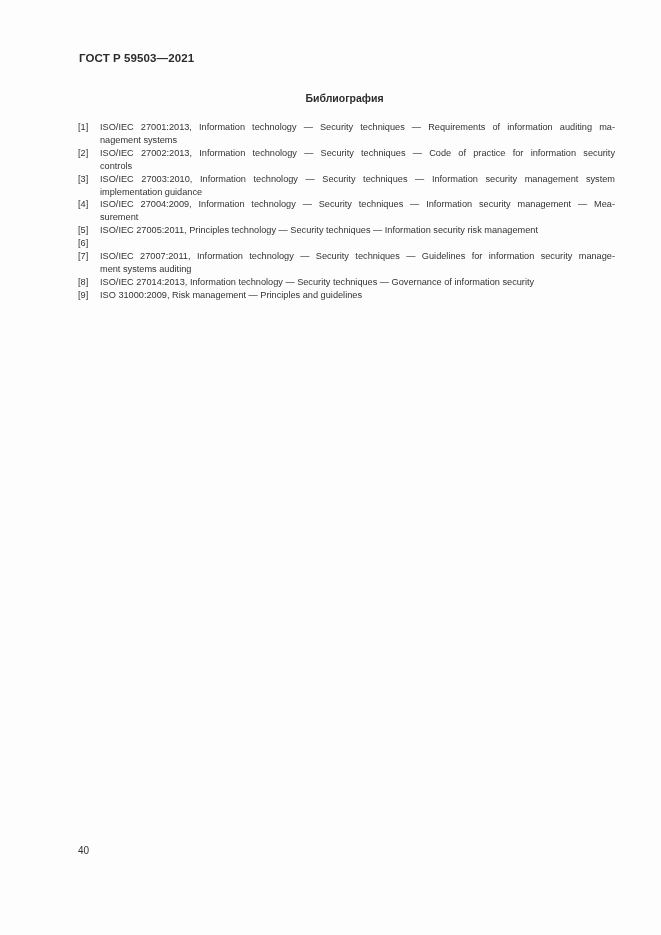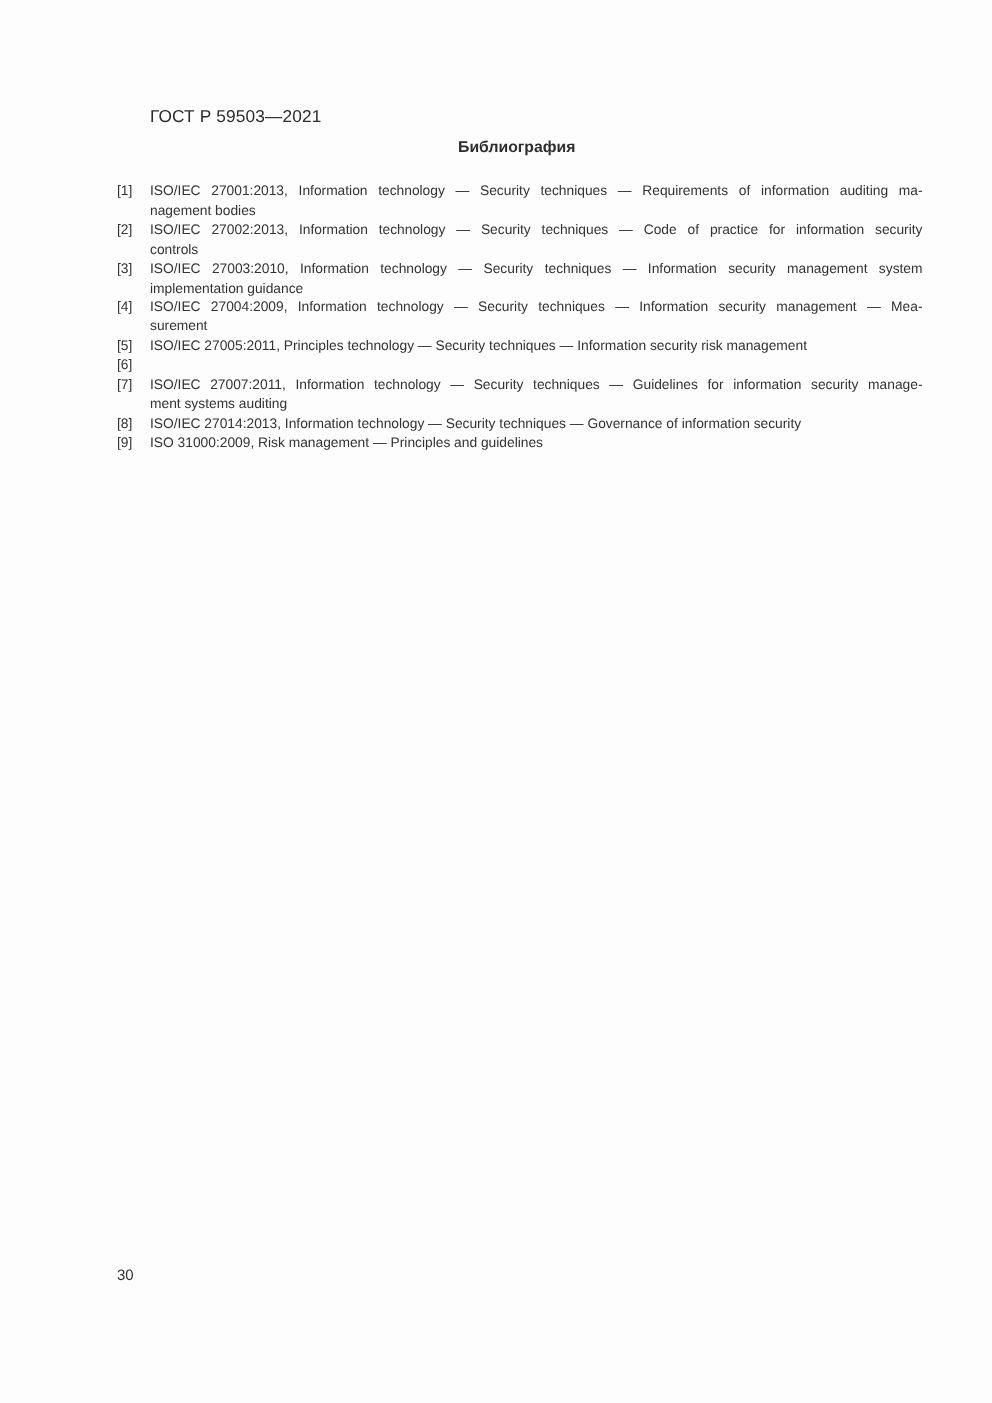--- a/index.html
+++ b/index.html
@@ -11,26 +11,25 @@
       width: 661px;
       height: 935px;
       position: relative;
       overflow: hidden;
       font-family: "Liberation Sans", sans-serif;
       color: #2a2a2a;
     }
     .header {
       position: absolute;
       left: 79px;
-      top: 72px;
+      top: 52px;
       font-size: 11.5px;
-      font-weight: normal;
+      font-weight: bold;
       color: #2b2b2b;
       letter-spacing: 0.1px;
-      margin-left: 21px;
     }
     .section-title {
       position: absolute;
       left: 0;
       width: 661px;
       top: 92px;
       text-align: center;
       font-size: 10.5px;
       font-weight: bold;
       color: #2e2e2e;
@@ -79,21 +78,21 @@
 
 <div class="header">ГОСТ Р 59503—2021</div>
 
 <div class="section-title">Библиография</div>
 
 <div class="biblio">
   <div class="entry">
     <span class="num">[1]</span>
     <span class="text">
       <span class="line">ISO/IEC 27001:2013, Information technology — Security techniques — Requirements of information auditing ma-</span>
-      <span class="line last">nagement bodies</span>
+      <span class="line last">nagement systems</span>
     </span>
   </div>
   <div class="entry">
     <span class="num">[2]</span>
     <span class="text">
       <span class="line">ISO/IEC 27002:2013, Information technology — Security techniques — Code of practice for information security</span>
       <span class="line last">controls</span>
     </span>
   </div>
   <div class="entry">
@@ -135,13 +134,13 @@
     </span>
   </div>
   <div class="entry">
     <span class="num">[9]</span>
     <span class="text">
       <span class="line last">ISO 31000:2009, Risk management — Principles and guidelines</span>
     </span>
   </div>
 </div>
 
-<div class="page-number">30</div>
+<div class="page-number">40</div>
 
 </body></html>

